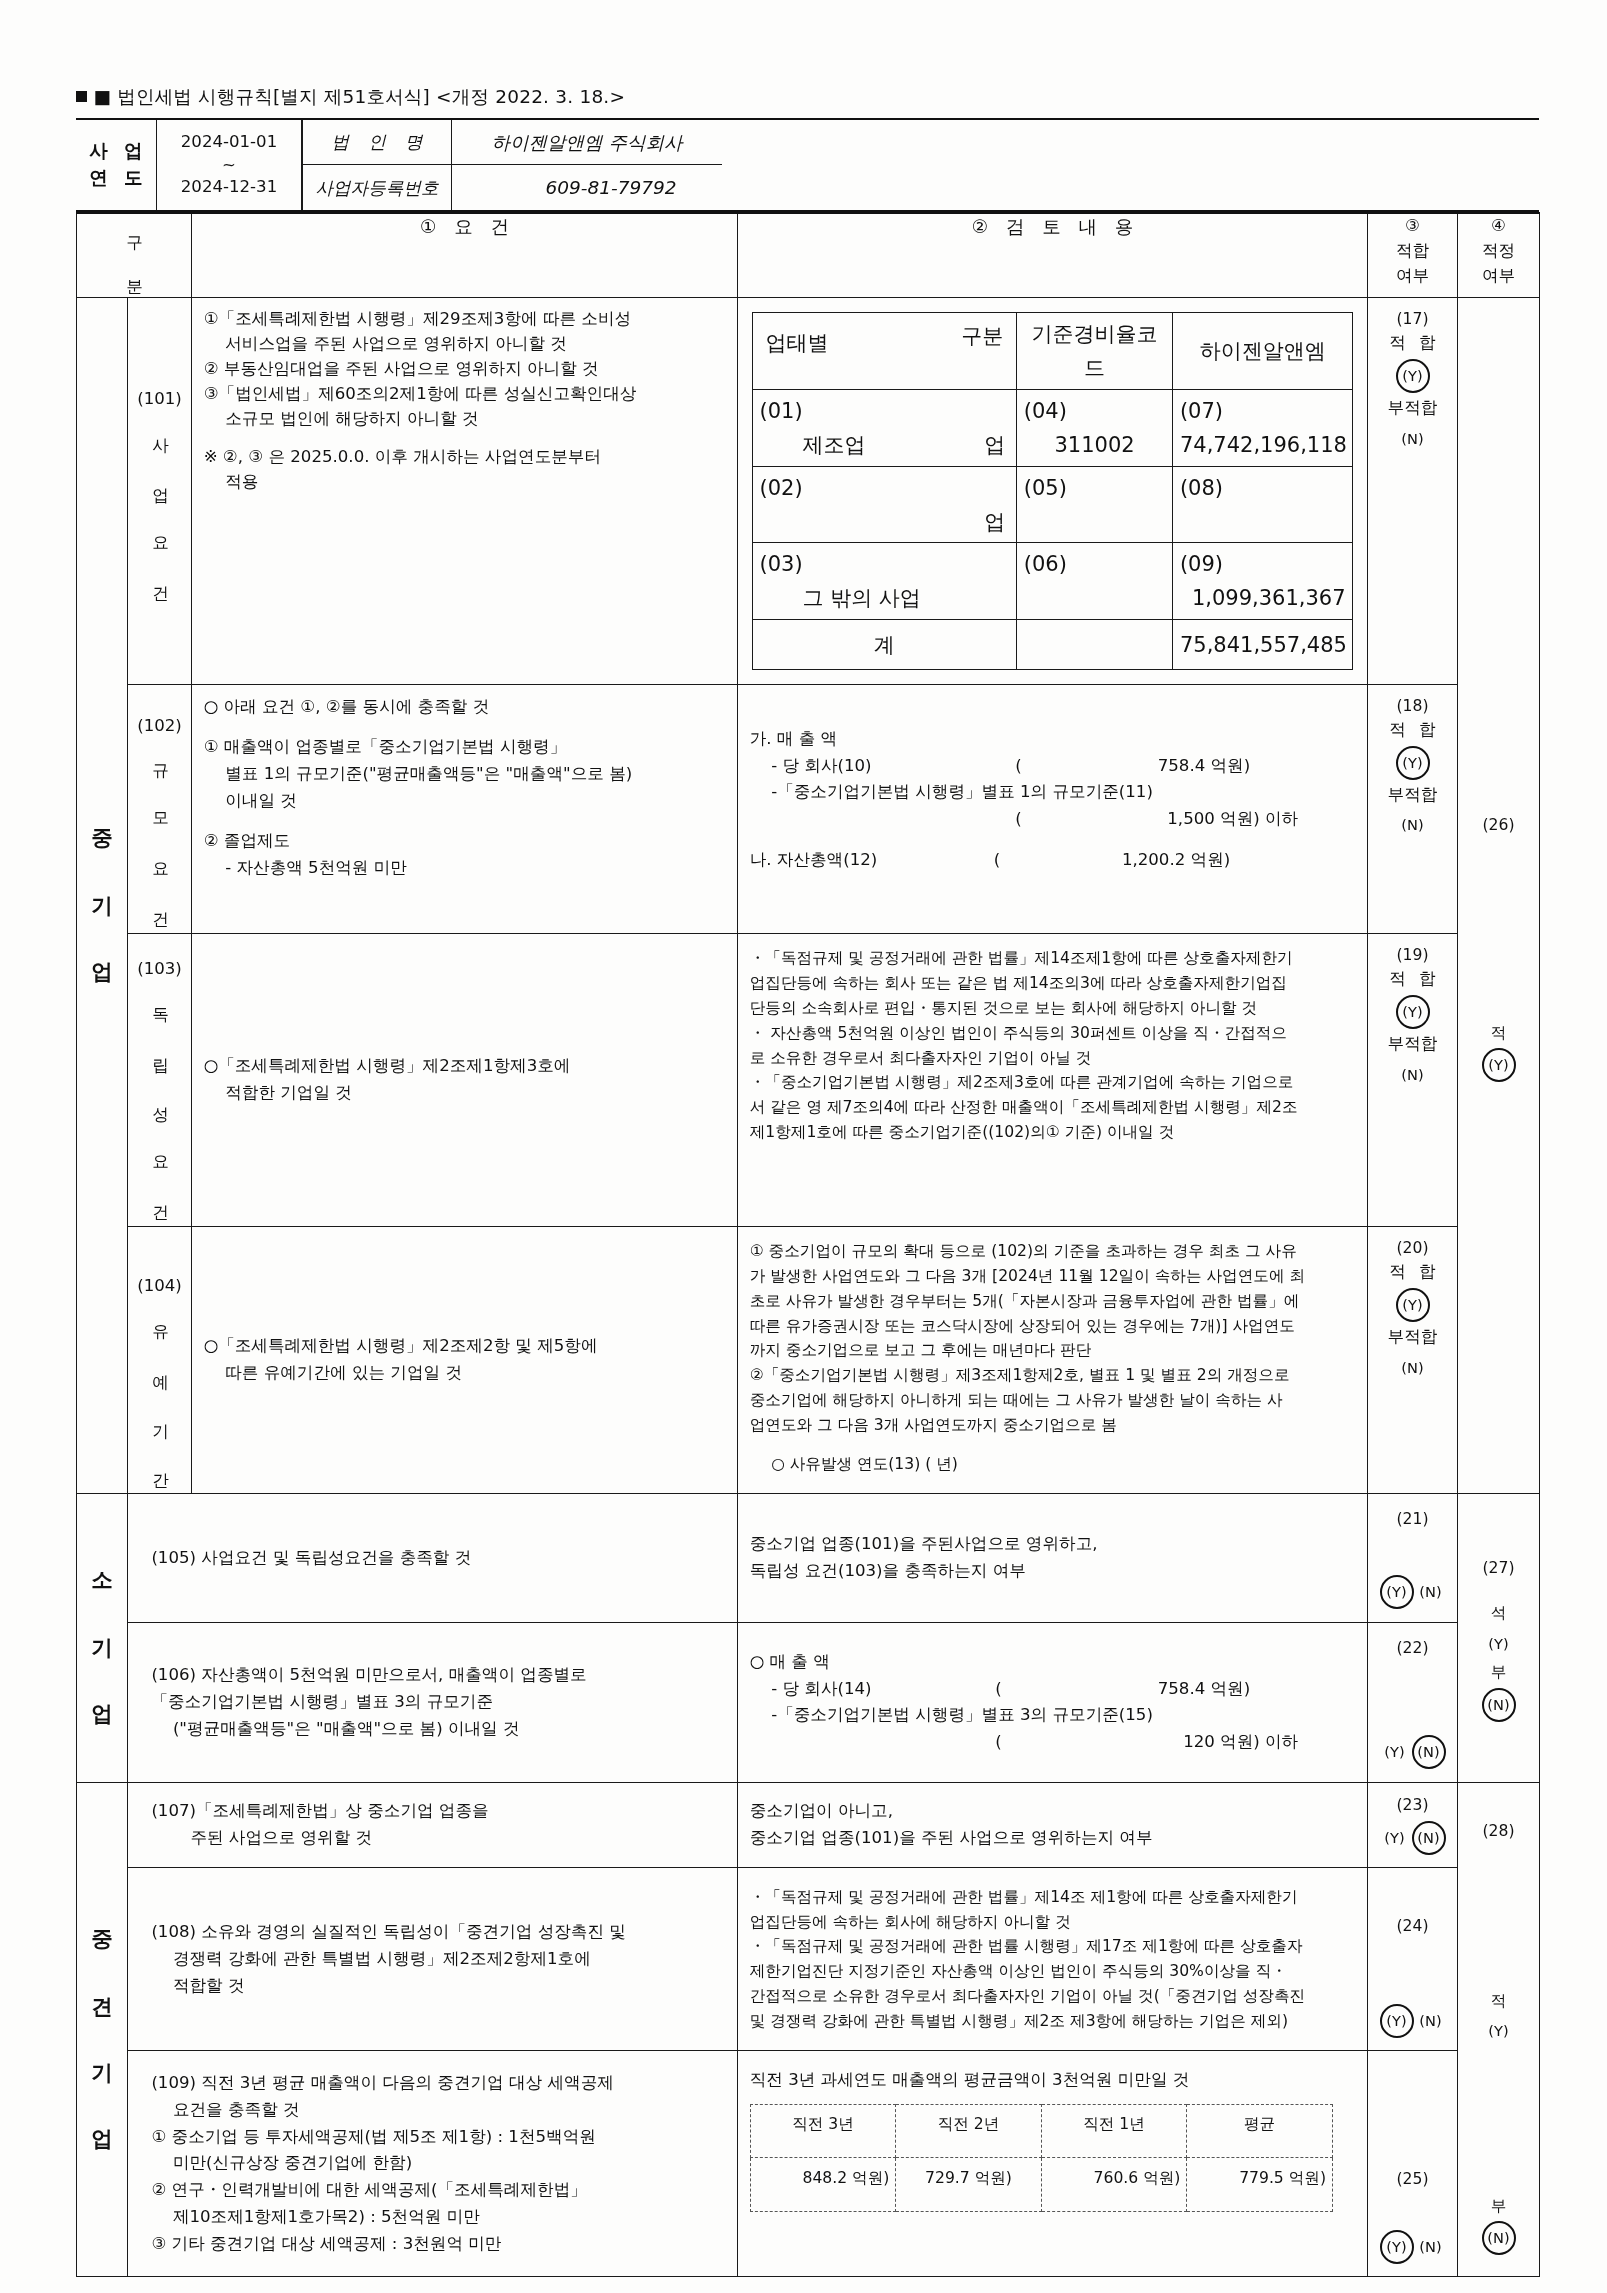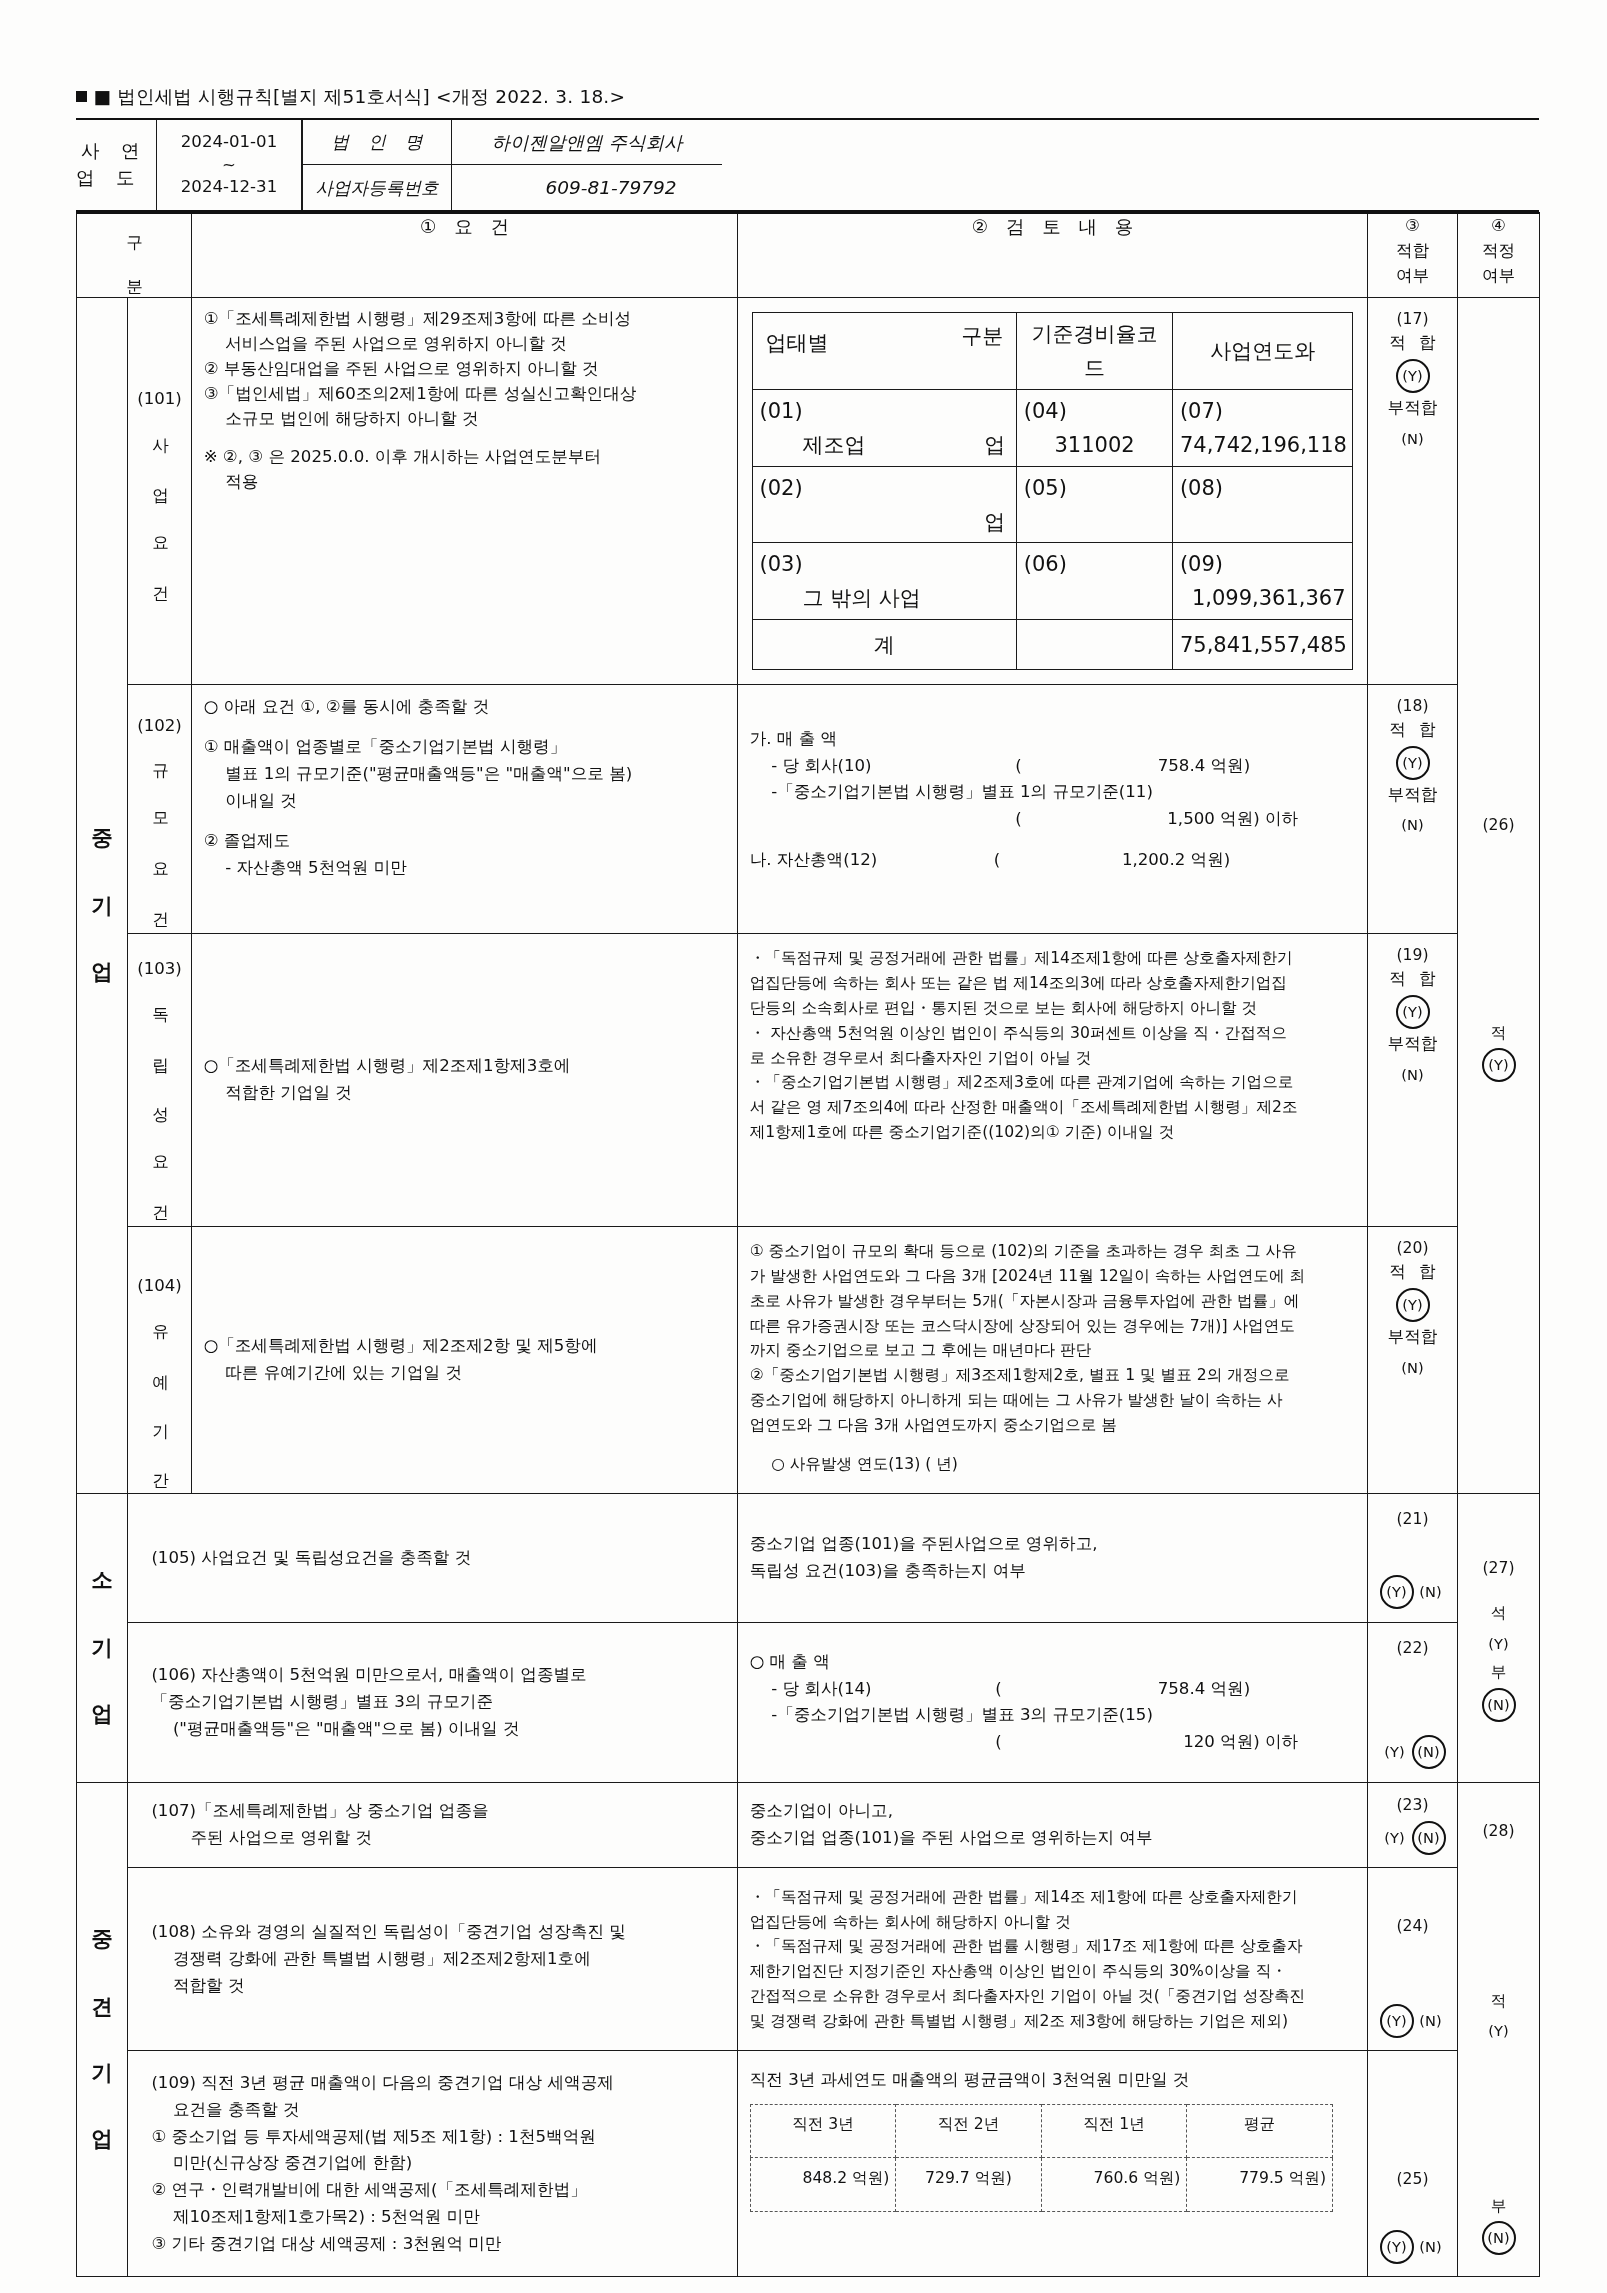--- a/index.html
+++ b/index.html
@@ -57,27 +57,28 @@
   .mh-wrap {
     display: flex;
     align-items: stretch;
     border-top: 2.9px solid #111;
     border-bottom: 2.9px solid #111;
     height: 90px;
   }
   .mh-label {
     width: 80px;
     display: flex;
-    flex-direction: row;
+    flex-direction: column;
     justify-content: center;
     align-items: center;
     font-size: 18.5px;
     line-height: 1.45;
     letter-spacing: 4.9px;
     text-indent: 4.9px;
+    font-weight: bold;
   }
   .mh-period {
     width: 144px;
     border-left: 1px solid #1a1a1a;
     border-right: 1px solid #1a1a1a;
     display: flex;
     flex-direction: column;
     justify-content: center;
     align-items: center;
     font-size: 16.6px;
@@ -343,21 +344,21 @@
                     </colgroup>
                 <tbody>
                       <tr>
                   <td class="hh">
                     <div class="slashhead">
                       <span class="a">구분</span>
                       <span class="b">업태별</span>
                     </div>
                   </td>
                   <td class="hh tc vcenter">기준경비율코드</td>
-                  <td class="hh tc vcenter">사업연도와</td>
+                  <td class="hh tc vcenter">하이젠알앤엠</td>
                 </tr>
                 <tr>
                   <td>
                     <div>(01)</div>
                     <div style="display:flex;justify-content:space-between;padding:0 3.9px 0 43px">
                       <span>제조업</span>
                       <span>업</span>
                     </div>
                   </td>
                   <td>

